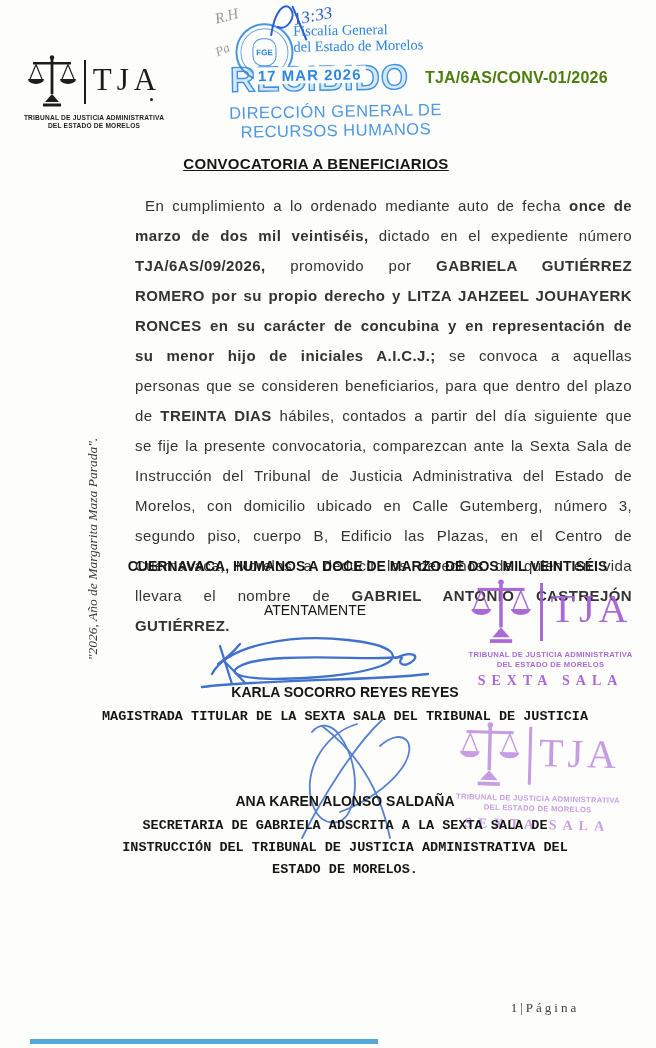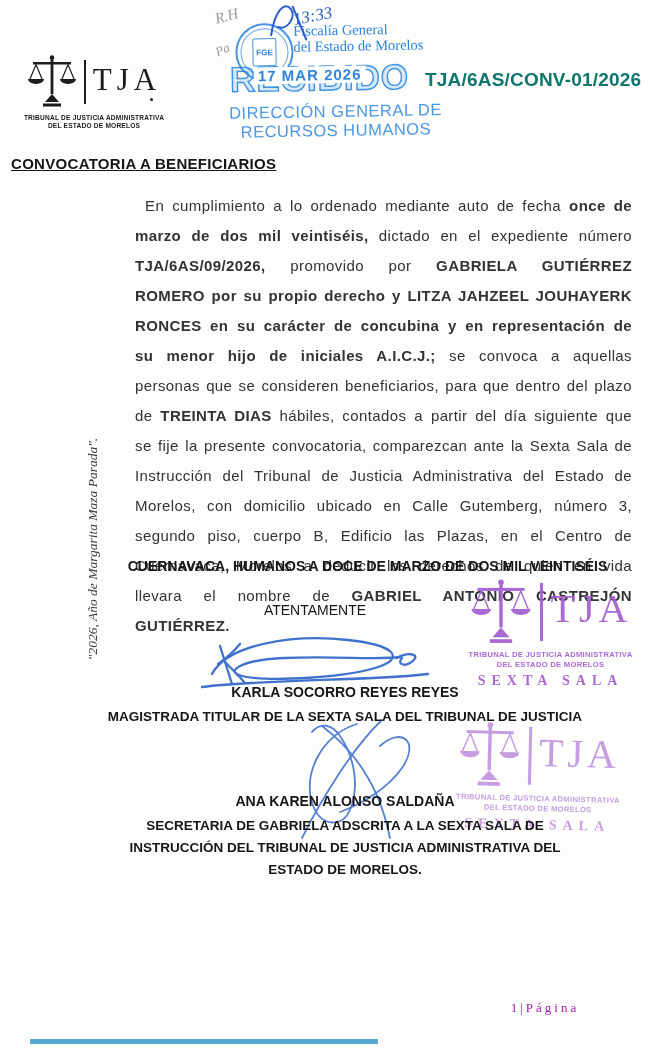--- a/index.html
+++ b/index.html
@@ -29,39 +29,39 @@
   .hand-note{left:-12px; top:40px; font-size:13px; transform:rotate(-22deg);}
   .flourish{position:absolute; left:38px; top:-2px; z-index:4;}
   .hand-time{
     position:absolute; left:66px; top:6px; font-size:17px; color:#2b5fd0;
     font-family:"Liberation Serif", serif; font-style:italic; transform:rotate(-10deg); z-index:4;
   }
   .seal{position:absolute; left:8px; top:22px; width:54px; height:54px;
     border:2.5px solid rgba(42,130,220,.85); border-radius:50%; z-index:2;}
   .seal-ring2{position:absolute; inset:3px; border:1px solid rgba(42,130,220,.7); border-radius:50%;}
   .seal-shield{position:absolute; inset:13px 15px; border:1.5px solid rgba(42,130,220,.85);
-    border-radius:2px; display:flex; align-items:center; justify-content:center;text-align:center;}
+    border-radius:10px; display:flex; align-items:center; justify-content:center;text-align:center;}
   .seal-letters{font-size:8px; font-weight:700; color:#2a82dc;}
   .stamp-org{position:absolute; left:66px; top:22px; width:150px;
     font-family:"Liberation Serif", serif; font-size:14.5px; line-height:16px; color:#2e86dd;}
   .received-word{
     position:absolute; left:2px; top:58px; width:210px; text-align:left;
     font-size:35px; font-weight:700; letter-spacing:1px;
     color:rgba(46,134,221,.18); -webkit-text-stroke:1.4px #3d93e2; z-index:1;
   }
   .received-date{
     position:absolute; left:26px; top:66px; background:#fdfdfc; padding:0 4px;
     font-size:15px; font-weight:700; color:#2e86dd; letter-spacing:1px; z-index:2;
   }
   .stamp-dept{position:absolute; left:0; top:102px; width:214px; text-align:center;
     font-size:16.5px; line-height:19px; color:rgba(46,134,221,.85); letter-spacing:.5px;}
   
-  .doc-ref{position:absolute; left:425px; top:69px; font-size:19px; font-weight:700; color:#0f766e; letter-spacing:.2px;}
-  
-  .doc-title{position:absolute; left:0; top:155px; width:632px; text-align:left;margin-left:11px;}
+  .doc-ref{position:absolute; left:425px; top:69px; font-size:16px; font-weight:700; color:#4d7c0f; letter-spacing:.2px;}
+  
+  .doc-title{position:absolute; left:0; top:155px; width:632px; text-align:center;}
   .doc-title span{font-size:15px; font-weight:700; text-decoration:underline; letter-spacing:.3px; color:#161616;}
   
   .body-text{
     position:absolute; left:135px; top:191px; width:497px;
     font-size:15px; line-height:30px; text-align:justify; color:#333;
     letter-spacing:.4px; word-spacing:1.5px; text-indent:10px;
   }
   .body-text .b{font-weight:700;}
   
   .margin-note{
@@ -73,36 +73,36 @@
   .city-date{position:absolute; left:95px; top:558px; width:545px; text-align:center;
     font-size:14px; font-weight:700; color:#161616;}
   .salutation{position:absolute; left:140px; top:602px; width:350px; text-align:center;
     font-size:14px; font-weight:400; color:#161616;}
   
   .sig1{position:absolute; left:198px; top:630px; z-index:3;}
   .sig2{position:absolute; left:262px; top:716px; z-index:3;}
   .sig-name{position:absolute; left:130px; width:430px; text-align:center;
     font-size:14px; font-weight:700; color:#161616; z-index:4;}
   .sig-title{position:absolute; left:90px; width:510px; text-align:center;
-    font-size:13.5px; font-weight:700; line-height:22px; color:#161616; z-index:4;}
+    font-size:13.5px; font-weight:700; line-height:22px; color:#161616; z-index:4;font-family:Liberation Mono, monospace;}
   .sig1-name{top:684px;} .sig1-title{top:706px;}
   .sig2-name{top:793px;text-align:center;} .sig2-title{top:815px;}
   
   .court-stamp{position:absolute; width:205px; text-align:center;}
   .stamp-1{left:448px; top:578px; opacity:.92;}
   .stamp-2{left:436px; top:722px; opacity:.6; transform:rotate(1.5deg);}
   .stamp-row{display:flex; align-items:center; justify-content:center; gap:8px;}
   .stamp-bar{width:3px; height:58px; background:currentColor;}
   .stamp-acronym{font-family:"Liberation Serif", serif; font-size:40px; letter-spacing:4px; position:relative; top:-4px;}
   .stamp-caption{margin-top:4px; font-size:7.6px; font-weight:700; line-height:9.5px; letter-spacing:.3px;}
   .stamp-sala{margin-top:4px; font-family:"Liberation Serif", serif; font-size:14px; font-weight:700; letter-spacing:6px;}
   .purple{color:#a45ed2;}
   
   .page-footer{position:absolute; left:470px; top:1000px; width:150px; text-align:center;
-    font-family:"Liberation Serif", serif; font-size:13px; letter-spacing:3px; color:#a21caf;}
+    font-family:"Liberation Serif", serif; font-size:13px; letter-spacing:3px; color:#404040;}
   .bottom-bar{position:absolute; left:30px; top:1039px; width:348px; height:5px; background:#53a8d4;}
 </style>
 </head>
 <body>
 
 <svg width="0" height="0" style="position:absolute">
   <symbol id="scales" viewBox="0 0 100 110">
     <circle cx="50" cy="7" r="4.5" fill="currentColor"></circle>
     <rect x="47.2" y="10" width="5.6" height="70" fill="currentColor"></rect>
     <rect x="12" y="16" width="76" height="5" fill="currentColor"></rect>

